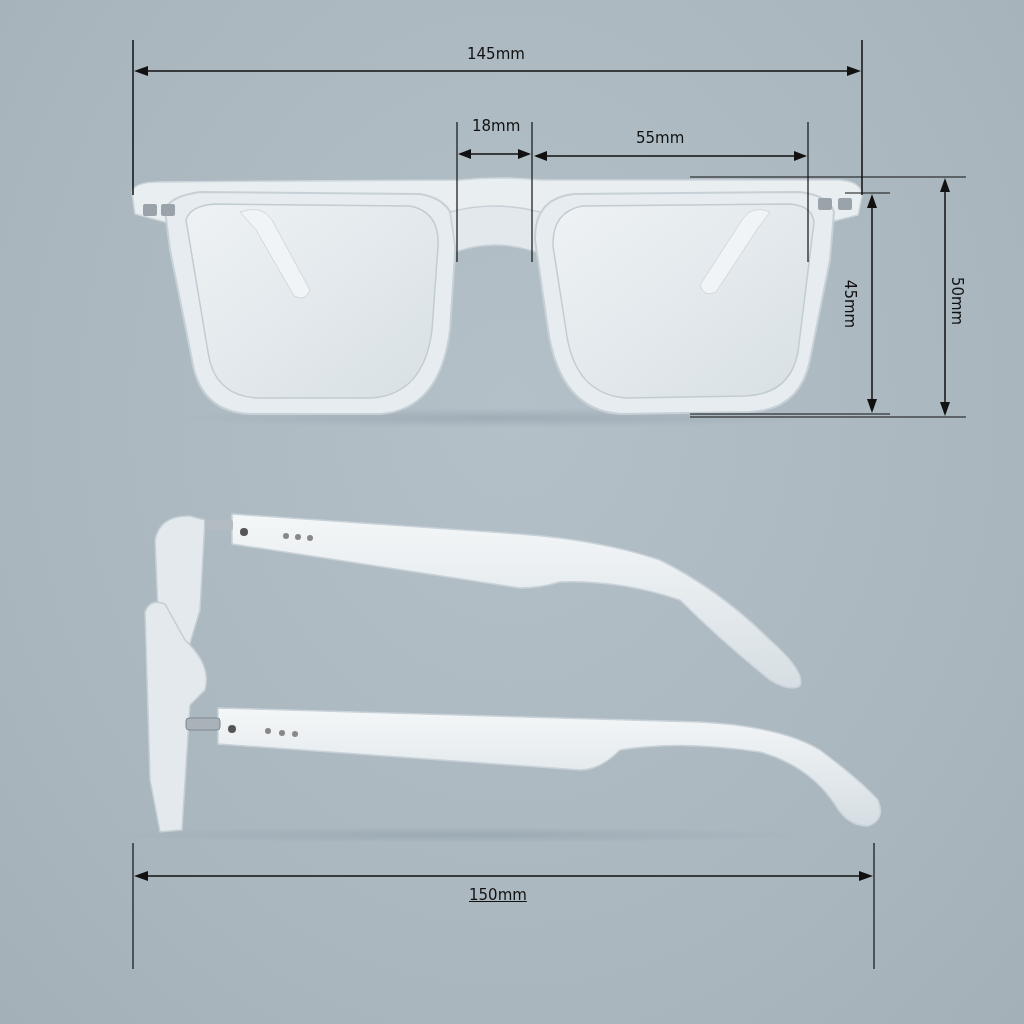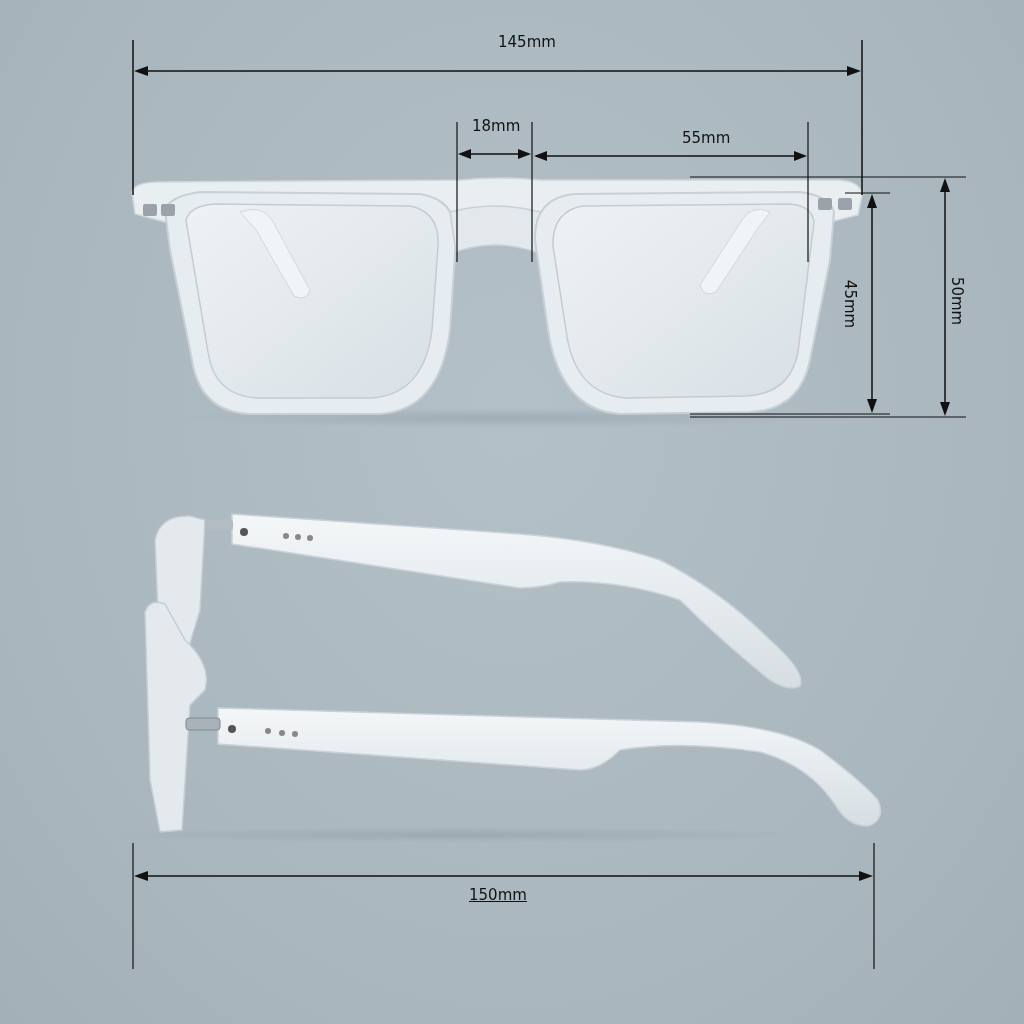--- a/index.html
+++ b/index.html
@@ -115,19 +115,19 @@
       <polygon points="945,416 940,402 950,402" stroke="none"></polygon>
 
       <line x1="133" y1="843" x2="133" y2="969" stroke-width="1.2"></line>
       <line x1="874" y1="843" x2="874" y2="969" stroke-width="1.2"></line>
       <line x1="137" y1="876" x2="870" y2="876" stroke-width="1.5"></line>
       <polygon points="134,876 148,871 148,881" stroke="none"></polygon>
       <polygon points="873,876 859,871 859,881" stroke="none"></polygon>
     </g>
   </svg>
 
-  <div class="label" style="left:467px; top:33px;margin-left:31px;">145mm</div>
+  <div class="label" style="left:467px; top:45px;">145mm</div>
   <div class="label" style="left:472px; top:117px;">18mm</div>
-  <div class="label" style="left:636px; top:129px;margin-left:46px;">55mm</div>
+  <div class="label" style="left:636px; top:129px;">55mm</div>
   <div class="label vert" style="left:826px; top:295px;">45mm</div>
   <div class="label vert" style="left:933px; top:292px;">50mm</div>
   <div class="label" style="left:469px; top:886px;text-decoration:underline;">150mm</div>
 </div>
 
 </body></html>

